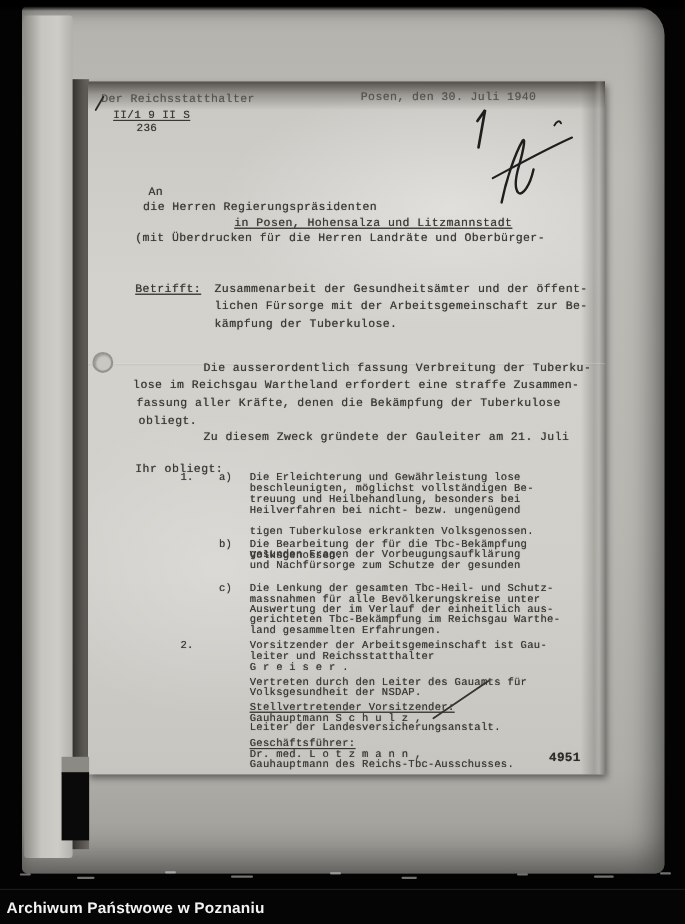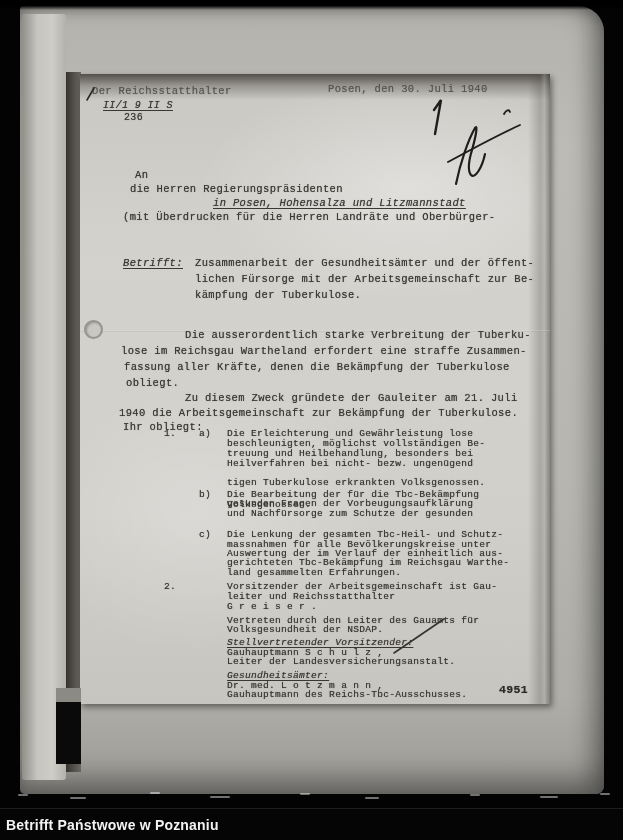--- a/index.html
+++ b/index.html
@@ -37,21 +37,21 @@
   
   .notch-gray{position:absolute;left:56px;top:688px;width:25px;height:16px;background:#8c8a85;}
   .notch-black{position:absolute;left:56px;top:702px;width:25px;height:62px;background:#0a0a0a;}
   
   .speckles{position:absolute;left:0;top:788px;width:623px;height:14px;opacity:.8;}
   .speckles i{position:absolute;display:block;width:10px;height:2px;background:rgba(255,255,255,.55);border-radius:1px;}
   
   .tw{position:absolute;white-space:pre;color:#3b3834;letter-spacing:.35px;
       text-shadow:0 0 .7px rgba(59,56,52,.75);}
   .s10{font-size:10px;} .s105{font-size:10.5px;} .s95{font-size:9.6px;letter-spacing:.25px;}
-  .u{text-decoration:underline;text-underline-offset:2px;font-style:italic;}
+  .u{text-decoration:underline;text-underline-offset:2px;}
   .fade{opacity:.72;}
   
   .footer{position:absolute;left:0;top:808px;width:623px;height:32px;background:#050505;
           border-top:1px solid #1d1d1d;display:flex;align-items:center;}
   .footer span{font-family:"Liberation Sans","DejaVu Sans",sans-serif;font-weight:bold;
                font-size:14px;color:#f2f2f2;padding-left:6px;letter-spacing:.2px;}
   .topband{position:absolute;left:0;top:0;width:623px;height:10px;
            background:linear-gradient(180deg,#000 55%,rgba(0,0,0,0));}
   svg.hand{position:absolute;overflow:visible;}
 </style>
@@ -95,27 +95,26 @@
   <span class="tw s105" style="left:135px;top:169px">An</span>
   <span class="tw s105" style="left:130px;top:183px">die Herren Regierungspräsidenten</span>
   <span class="tw s105 u" style="left:213px;top:197px">in Posen, Hohensalza und Litzmannstadt</span>
   <span class="tw s105" style="left:123px;top:211px">(mit Überdrucken für die Herren Landräte und Oberbürger-</span>
 
   <span class="tw s105 u" style="left:123px;top:257px">Betrifft:</span>
   <span class="tw s105" style="left:195px;top:257px">Zusammenarbeit der Gesundheitsämter und der öffent-</span>
   <span class="tw s105" style="left:195px;top:273px">lichen Fürsorge mit der Arbeitsgemeinschaft zur Be-</span>
   <span class="tw s105" style="left:195px;top:289px">kämpfung der Tuberkulose.</span>
 
-  <span class="tw s105" style="left:185px;top:329px">Die ausserordentlich starke Verbreitung der Tuberku-</span>
+  <span class="tw s105" style="left:185px;top:329px">Die ausserordentlich fassung Verbreitung der Tuberku-</span>
   <span class="tw s105" style="left:121px;top:345px">lose im Reichsgau Wartheland erfordert eine straffe Zusammen-</span>
   <span class="tw s105" style="left:124px;top:361px">fassung aller Kräfte, denen die Bekämpfung der Tuberkulose</span>
   <span class="tw s105" style="left:126px;top:377px">obliegt.</span>
 
   <span class="tw s105" style="left:185px;top:392px">Zu diesem Zweck gründete der Gauleiter am 21. Juli</span>
-  <span class="tw s105" style="left:119px;top:407px">1940 die Arbeitsgemeinschaft zur Bekämpfung der Tuberkulose.</span>
   <span class="tw s105" style="left:123px;top:421px">Ihr obliegt:</span>
 
   <span class="tw s95" style="left:164px;top:428px">1.</span>
   <span class="tw s95" style="left:199px;top:428px">a)</span>
   <span class="tw s95" style="left:227px;top:428px">Die Erleichterung und Gewährleistung lose</span>
   <span class="tw s95" style="left:227px;top:438px">beschleunigten, möglichst vollständigen Be-</span>
   <span class="tw s95" style="left:227px;top:448px">treuung und Heilbehandlung, besonders bei</span>
   <span class="tw s95" style="left:227px;top:458px">Heilverfahren bei nicht- bezw. ungenügend</span>
   <span class="tw s95" style="left:227px;top:477px">tigen Tuberkulose erkrankten Volksgenossen.</span>
 
@@ -137,21 +136,21 @@
   <span class="tw s95" style="left:227px;top:591px">leiter und Reichsstatthalter</span>
   <span class="tw s95" style="left:227px;top:601px">G r e i s e r .</span>
 
   <span class="tw s95" style="left:227px;top:615px">Vertreten durch den Leiter des Gauamts für</span>
   <span class="tw s95" style="left:227px;top:624px">Volksgesundheit der NSDAP.</span>
 
   <span class="tw s95 u" style="left:227px;top:637px">Stellvertretender Vorsitzender:</span>
   <span class="tw s95" style="left:227px;top:647px">Gauhauptmann S c h u l z ,</span>
   <span class="tw s95" style="left:227px;top:656px">Leiter der Landesversicherungsanstalt.</span>
 
-  <span class="tw s95 u" style="left:227px;top:670px">Gesundheitsämter:</span>
+  <span class="tw s95 u" style="left:227px;top:670px">Geschäftsführer:</span>
   <span class="tw s95" style="left:227px;top:680px">Dr. med. L o t z m a n n ,</span>
   <span class="tw s95" style="left:227px;top:689px">Gauhauptmann des Reichs-Tbc-Ausschusses.</span>
 
   <svg class="hand" style="left:390px;top:615px" width="60" height="40" viewBox="0 0 60 40">
     <path d="M4,38 L54,4" fill="none" stroke="#35332f" stroke-width="1.6" stroke-linecap="round"></path>
   </svg>
 
   <span class="tw" style="left:499px;top:683px;font-size:11.5px;color:#2e2c29;font-weight:bold">4951</span>
 
   <span style="position:absolute;left:428px;top:98px;opacity:0;font-size:24px">1</span>
@@ -162,16 +161,16 @@
     <i style="left:150px;top:4px"></i>
       <i style="left:210px;top:8px;width:20px"></i>
     <i style="left:300px;top:5px"></i>
       <i style="left:365px;top:9px;width:14px"></i>
     <i style="left:470px;top:6px"></i>
       <i style="left:540px;top:8px;width:18px"></i>
     <i style="left:600px;top:5px"></i>
   </div>
 
   <div class="footer">
-    <span>Betrifft Państwowe w Poznaniu</span>
+    <span>Archiwum Państwowe w Poznaniu</span>
   </div>
 
 </div>
 
 </body></html>

